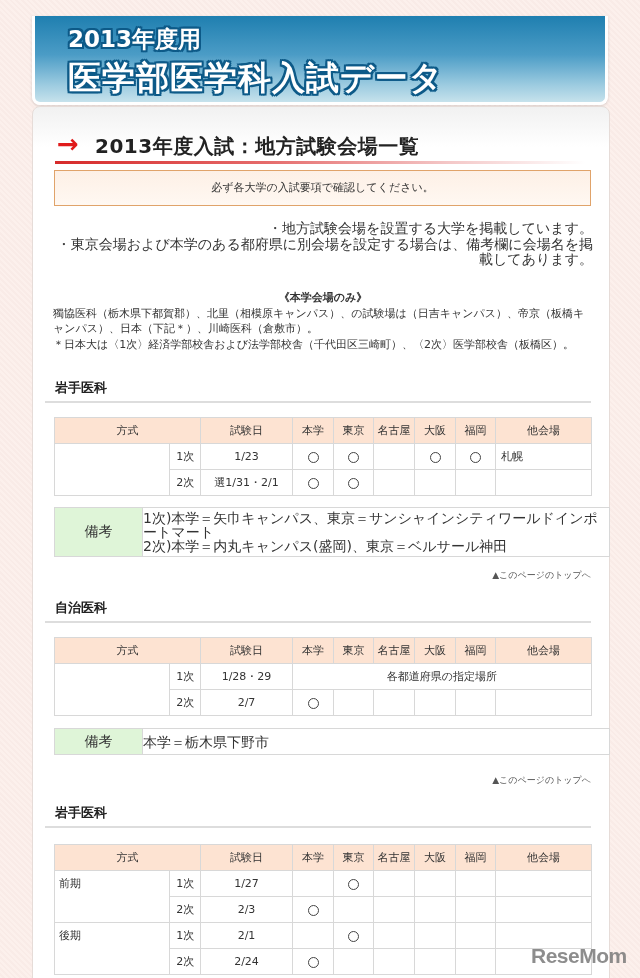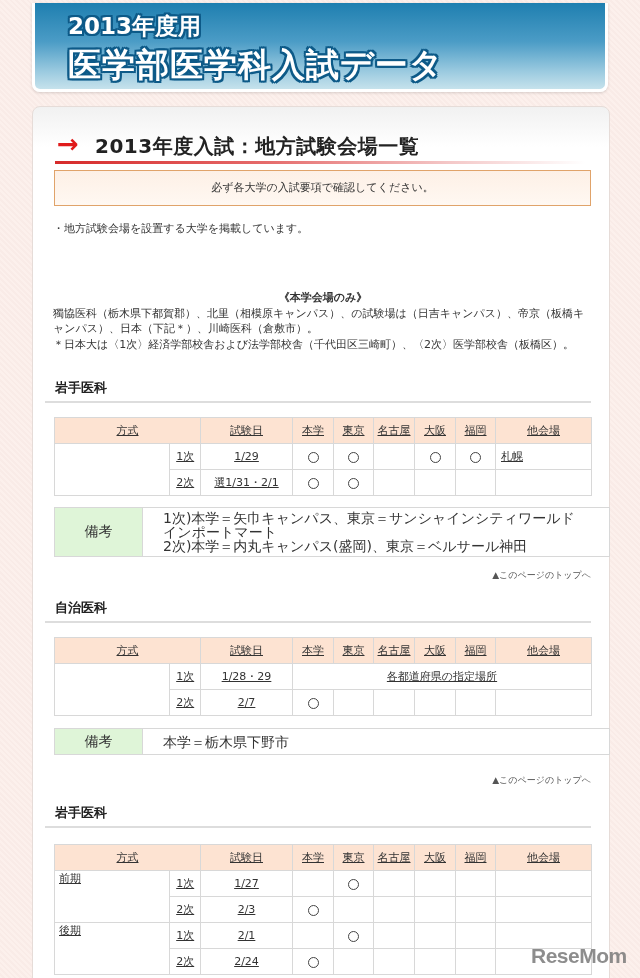--- a/index.html
+++ b/index.html
@@ -5,21 +5,21 @@
   * { box-sizing: border-box; margin: 0; padding: 0; }
   html, body { width: 640px; height: 978px; overflow: hidden; }
   body {
     background: #fbeeea;
     background-image: repeating-linear-gradient(45deg, #fcf0ec 0 2px, #f9ebe7 2px 4px);
     font-family: "DejaVu Sans", "Liberation Sans", sans-serif;
     color: #222;
     position: relative;
   }
   .banner {
-    position: absolute; left: 32px; top: 3px; width: 576px; height: 89px;
+    position: absolute; left: 32px; top: 16px; width: 576px; height: 89px;
     border: 3px solid #fff; border-top: none; border-radius: 0 0 8px 8px;
     background: linear-gradient(180deg, #1f7fb0 0%, #4b9cc6 45%, #9ccbe0 80%, #c6e2ec 100%);
     box-shadow: 0 1px 3px rgba(0,0,0,0.15);
     overflow: hidden;
   }
   .banner .t1, .banner .t2 {
     position: absolute; left: 33px; color: #fff; font-weight: bold;
     font-family: "DejaVu Sans", sans-serif;
     text-shadow: -2px -2px 0 #0d5a88, 2px -2px 0 #0d5a88, -2px 2px 0 #0d5a88, 2px 2px 0 #0d5a88, 0 2px 0 #0d5a88, 0 -2px 0 #0d5a88, 2px 0 0 #0d5a88, -2px 0 0 #0d5a88;
     letter-spacing: 0px;
@@ -36,43 +36,43 @@
   .title-row .arrow { position: absolute; left: 2px; top: 0px; color: #e01b1b; font-size: 26px; font-weight: bold; line-height: 26px; }
   .title-row .title { position: absolute; left: 40px; top: 2px; font-size: 20px; font-weight: bold; color: #222; letter-spacing: 0.5px; }
   .title-row .uline { position: absolute; left: 0; top: 30px; width: 530px; height: 3px;
     background: linear-gradient(90deg, #d62a2a 0%, #e56b6b 40%, #f4c9c9 75%, rgba(255,255,255,0) 100%); }
 
   .notice {
     position: absolute; left: 21px; top: 63px; width: 537px; height: 36px;
     border: 1px solid #e0a36a; background: linear-gradient(180deg, #fdf0e6, #fff8f2);
     font-size: 11px; text-align: center; line-height: 34px; color: #333;
   }
-  .bullets { position: absolute; left: 20px; top: 114px; font-size: 11px; line-height: 15.5px; color: #333; width: 540px; }
+  .bullets { position: absolute; left: 20px; top: 114px; font-size: 14px; line-height: 15.5px; color: #333; width: 540px; text-align: right; }
   .honbu { position: absolute; left: 20px; top: 183px; font-size: 11px; line-height: 15.5px; color: #333; width: 540px; }
   .honbu .hd { font-weight: bold; text-align: center; }
 
   .uni-title { position: absolute; left: 22px; font-size: 13px; font-weight: bold; color: #222; }
   .uni-rule { position: absolute; left: 12px; width: 546px; height: 2px; background: #ddd; }
 
   table.venue {
     position: absolute; left: 21px; width: 538px; border-collapse: collapse;
-    font-size: 11px; color: #333; text-decoration: underline;
+    font-size: 11px; color: #333;
   }
   table.venue th, table.venue td { border: 1px solid #d8d8d8; height: 26px; text-align: center; font-weight: normal; }
   table.venue thead th { background: #fde3d2; }
-  table.venue td.left { text-align: left; padding-left: 4px; vertical-align: top; }
+  table.venue td.left { text-align: left; padding-left: 4px; vertical-align: top; padding-top: 5px; }
   table.venue td.other { text-align: left; padding-left: 5px; }
   .circle { display: inline-block; width: 11px; height: 11px; border: 1px solid #444; border-radius: 50%; vertical-align: middle; }
 
   table.note {
     position: absolute; left: 21px; width: 556px; border-collapse: collapse; font-size: 14px; color: #333;
   }
   table.note td { border: 1px solid #d8d8d8; }
   table.note td.lbl { width: 88px; background: #dff5d8; text-align: center; }
-  table.note td.txt { padding: 3px 20px; line-height: 14px; }
+  table.note td.txt { padding: 3px 0; line-height: 14px; }
 
   .top-link { position: absolute; right: 18px; font-size: 9px; color: #555; }
   .wm { position: absolute; left: 531px; top: 944px; font-size: 21px; font-weight: bold; color: #7a7a7a; font-family: "Liberation Sans", sans-serif; letter-spacing: -0.5px; opacity: 0.85; }
 </style>
 </head>
 <body>
 
 <div class="banner">
   <div class="t1">2013年度用</div>
   <div class="t2">医学部医学科入試データ</div>
@@ -82,20 +82,21 @@
   <div class="title-row">
     <span class="arrow">→</span>
     <span class="title">2013年度入試：地方試験会場一覧</span>
     <div class="uline"></div>
   </div>
 
   <div class="notice">必ず各大学の入試要項で確認してください。</div>
 
   <div class="bullets">
     <div>・地方試験会場を設置する大学を掲載しています。</div>
+    <div>・東京会場および本学のある都府県に別会場を設定する場合は、備考欄に会場名を掲載してあります。</div>
   </div>
 
   <div class="honbu">
     <div class="hd">《本学会場のみ》</div>
     <div>獨協医科（栃木県下都賀郡）、北里（相模原キャンパス）、の試験場は（日吉キャンパス）、帝京（板橋キャンパス）、日本（下記＊）、川崎医科（倉敷市）。</div>
     <div>＊日本大は〈1次〉経済学部校舎および法学部校舎（千代田区三崎町）、〈2次〉医学部校舎（板橋区）。</div>
   </div>
 
   <div class="uni-title" style="top:272px;">岩手医科</div>
   <div class="uni-rule" style="top:294px;"></div>
@@ -109,21 +110,21 @@
         <th style="width:41px;">名古屋</th>
         <th style="width:41px;">大阪</th>
         <th style="width:40px;">福岡</th>
         <th>他会場</th>
       </tr>
     </thead>
     <tbody>
       <tr>
         <td rowspan="2" class="left" style="width:98px;"></td>
         <td style="width:26px;">1次</td>
-        <td>1/29</td>
+        <td>1/23</td>
         <td><span class="circle"></span></td>
         <td><span class="circle"></span></td>
         <td></td>
         <td><span class="circle"></span></td>
         <td><span class="circle"></span></td>
         <td class="other">札幌</td>
       </tr>
       <tr>
         <td>2次</td>
         <td>選1/31・2/1</td>

